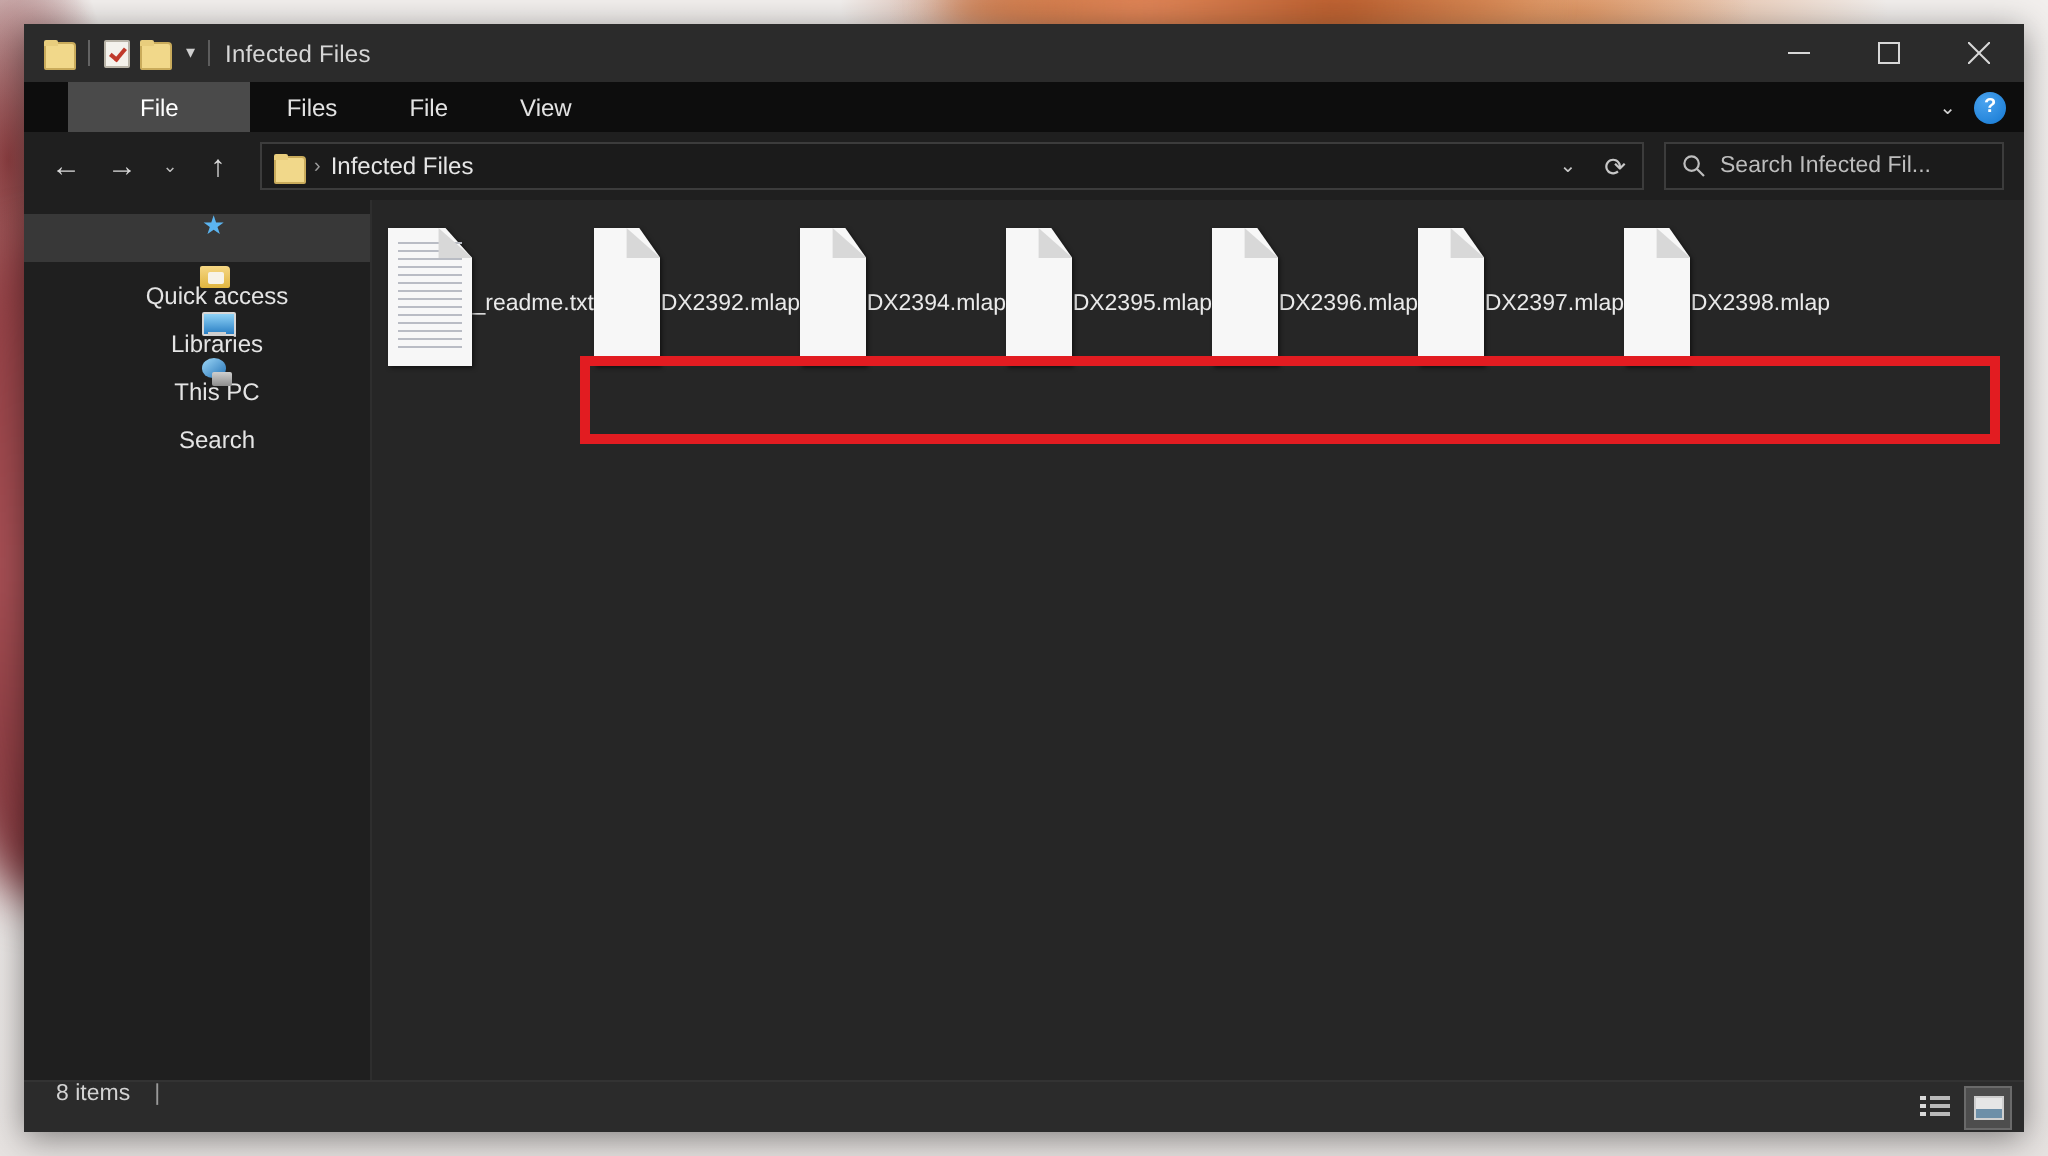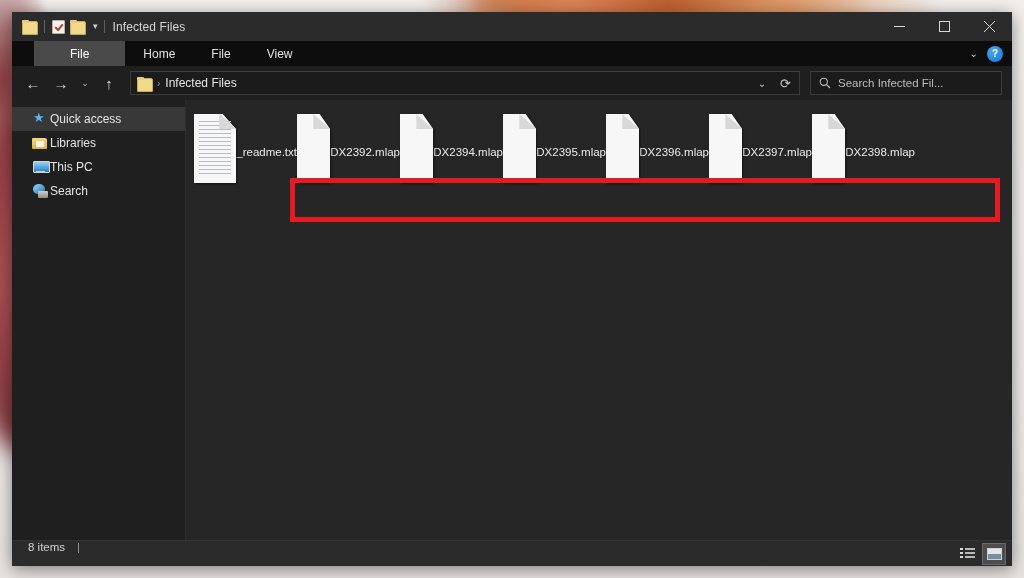--- a/index.html
+++ b/index.html
@@ -126,38 +126,38 @@
     flex: 1; height: 24px; margin-left: 6px;
     border: 1px solid #3c3c3c; background: #1b1b1b;
     display: flex; align-items: center; gap: 5px; padding: 0 6px;
   }
   .path-crumb { font-size: 12px; color: #e6e6e6; }
   .crumb-sep { font-size: 10px; color: #9a9a9a; }
   .path-right { margin-left: auto; display: flex; align-items: center; gap: 14px; padding-right: 2px; }
   .path-right span { font-size: 10px; color: #c8c8c8; }
   .refresh-ico { font-size: 13px !important; }
   .searchbox {
-    width: 192px; height: 24px; margin-left: 8px;
+    width: 170px; height: 24px; margin-left: 8px;
     border: 1px solid #3c3c3c; background: #1b1b1b;
     display: flex; align-items: center; gap: 7px; padding: 0 8px;
   }
   .search-ico { color: #b9b9b9; }
   .search-ph { font-size: 11.5px; color: #bdbdbd; white-space: nowrap; overflow: hidden; }
 
   
   .body-split { flex: 1; display: flex; min-height: 0; background: #1f1f1f; }
 
   .navpane {
     width: 174px; flex: 0 0 174px;
     background: #1f1f1f; border-right: 1px solid #2e2e2e;
     padding-top: 7px;
   }
   .nav-item {
-    height: 24px; display: flex; align-items: center; gap: 1px;
-    padding-left: 20px; font-size: 12px; color: #e4e4e4;
+    height: 24px; display: flex; align-items: center; gap: 17px;
+    padding-left: 20px; font-size: 12px; color: #e4e4e4; flex-direction: column;
   }
   .nav-item.selected { background: #383838; }
   .nav-ico { width: 17px; height: 15px; position: relative; flex: 0 0 17px; }
 
   
   .ico-pin:before {
     content: "★"; position: absolute; left: 1px; top: -2px;
     font-size: 13px; color: #5bb4f0;
   }
   
@@ -301,21 +301,21 @@
         <svg width="11" height="11" viewBox="0 0 11 11">
             <line x1="0" y1="0" x2="11" y2="11" stroke="#d8d8d8" stroke-width="1"></line>
             <line x1="11" y1="0" x2="0" y2="11" stroke="#d8d8d8" stroke-width="1"></line>
           </svg>
       </div>
     </div>
   </div>
 
   <div class="ribbon">
     <div class="tab file">File</div>
-    <div class="tab">Home</div>
+    <div class="tab">Files</div>
     <div class="tab">File</div>
     <div class="tab">View</div>
     <div class="ribbon-right">
       <span class="ribbon-chev">⌄</span>
       <span class="help-btn">?</span>
     </div>
   </div>
 
   <div class="addrbar">
     <div class="nav-btn">←</div>

